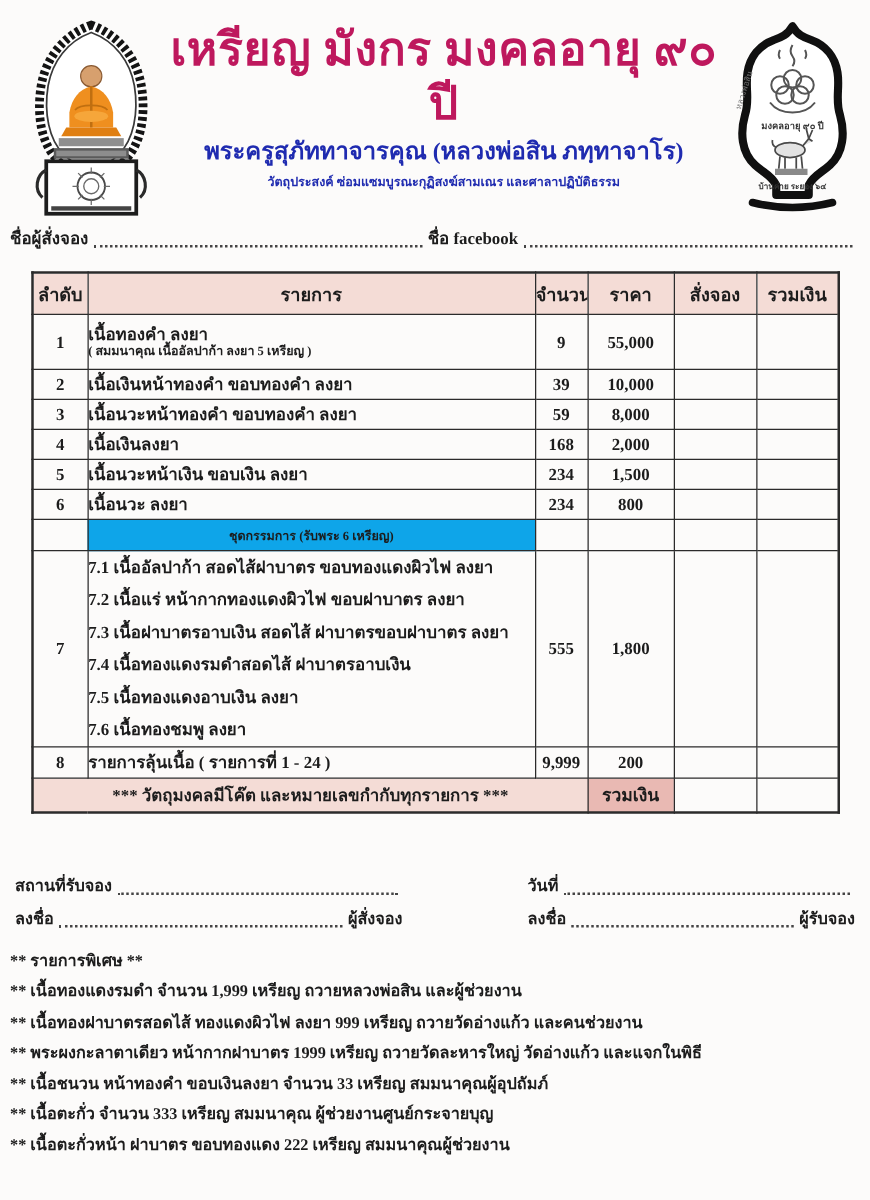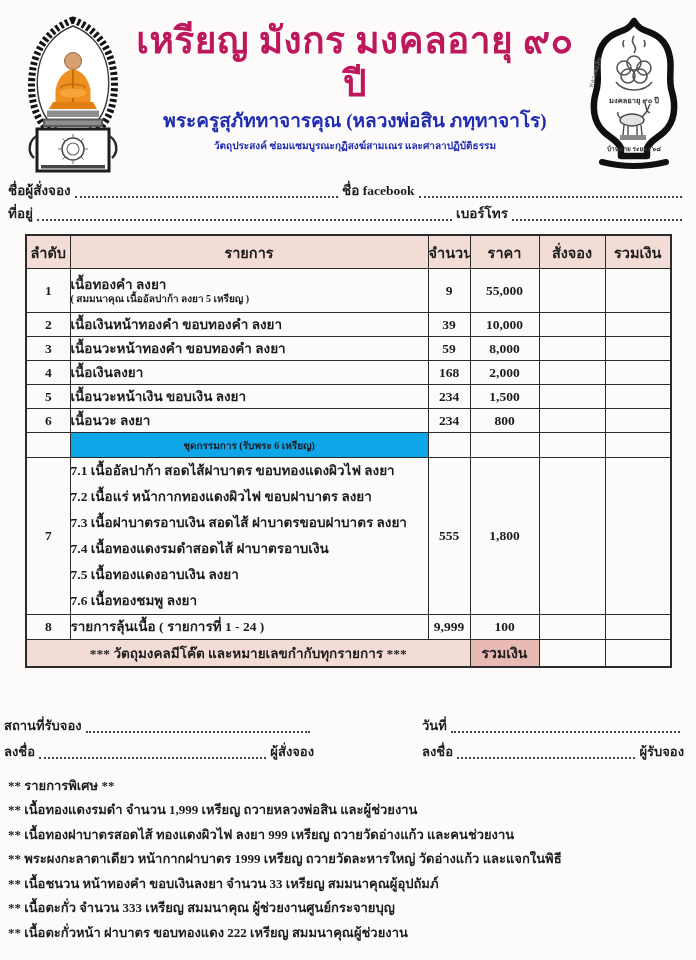--- a/index.html
+++ b/index.html
@@ -16,40 +16,40 @@
   .art{flex:0 0 auto;}
 
   
   .formlines{padding:6px 10px 0 8px;}
   .fline{display:flex;align-items:flex-end;font-size:13.5px;font-weight:bold;height:23px;}
   .fline .lbl{white-space:nowrap;}
   .dots{flex:1;border-bottom:2px dotted #454545;margin:0 4px;transform:translateY(-3px);}
   .dots.narrow{flex:0 0 170px;}
 
   
-  table.order{border-collapse:collapse;margin:10px 0 0 25px;width:645px;table-layout:fixed;border:2px solid #2b2b2b;}
+  table.order{border-collapse:collapse;margin:16px 0 0 25px;width:645px;table-layout:fixed;border:2px solid #2b2b2b;}
   table.order td,table.order th{border:1.5px solid #2b2b2b;padding:0;vertical-align:middle;}
   col.c-no{width:44px;}col.c-name{width:358px;}col.c-qty{width:42px;}
   col.c-price{width:69px;}col.c-order{width:66px;}col.c-total{width:66px;}
   th.hcell{background:#f4dcd6;font-size:14.5px;font-weight:bold;height:32px;text-align:center;overflow:hidden;}
   td.num{text-align:center;font-weight:bold;font-size:13.5px;}
   td.name{padding:1px 4px 1px 7px;font-weight:bold;font-size:13.5px;line-height:1.15;}
   tr.row1{height:44px;}
   tr.short{height:24px;}
   .subnote{font-weight:bold;font-size:10px;line-height:1.1;}
   td.committee{background:#0ea5e9;text-align:center;font-weight:bold;font-size:10px;height:24px;}
   tr.crow{height:25px;}
   td.subitems{padding:4px 4px 4px 7px;font-weight:bold;font-size:13.5px;}
   .subitem{line-height:26px;white-space:nowrap;}
   tr.footer-row{height:27px;}
   td.footnote{background:#f4dcd6;text-align:center;font-weight:bold;font-size:13.5px;}
   td.totalcell{background:#e9b9b3;text-align:center;font-weight:bold;font-size:14px;}
 
   
-  .sig{display:flex;justify-content:space-between;padding:0 12px 0 4px;margin-top:46px;}
+  .sig{display:flex;justify-content:space-between;padding:0 12px 0 12px;margin-top:46px;}
   .sig-col{display:flex;flex-direction:column;gap:4px;}
   .sig-col.left{width:310px;}
   .sig-col.right{width:262px;}
   .sig .fline{height:22px;font-size:13px;}
 
   
   .notes{padding:0 8px;margin-top:12px;}
   .note-line{font-size:13px;font-weight:bold;line-height:24.5px;white-space:nowrap;}
 
   
@@ -140,26 +140,20 @@
     </div>
   </div>
 
   <div class="formlines">
     <div class="fline">
       <span class="lbl">ชื่อผู้สั่งจอง</span>
       <span class="dots"></span>
       <span class="lbl">ชื่อ facebook</span>
       <span class="dots"></span>
     </div>
-    <div class="fline">
-      <span class="lbl">ที่อยู่</span>
-      <span class="dots"></span>
-      <span class="lbl">เบอร์โทร</span>
-      <span class="dots narrow"></span>
-    </div>
   </div>
 
   <table class="order">
     <colgroup>
       <col class="c-no">
         <col class="c-name">
         <col class="c-qty">
       <col class="c-price">
         <col class="c-order">
         <col class="c-total">
@@ -253,21 +247,21 @@
       <td class="num">555</td>
       <td class="num">1,800</td>
       <td></td>
       <td></td>
     </tr>
 
     <tr class="crow">
       <td class="num">8</td>
       <td class="name">รายการลุ้นเนื้อ ( รายการที่ 1 - 24 )</td>
       <td class="num">9,999</td>
-      <td class="num">100</td>
+      <td class="num">200</td>
       <td></td>
       <td></td>
     </tr>
 
     <tr class="footer-row">
       <td class="footnote" colspan="3">*** วัตถุมงคลมีโค๊ต และหมายเลขกำกับทุกรายการ ***</td>
       <td class="totalcell">รวมเงิน</td>
       <td></td>
       <td></td>
     </tr>

